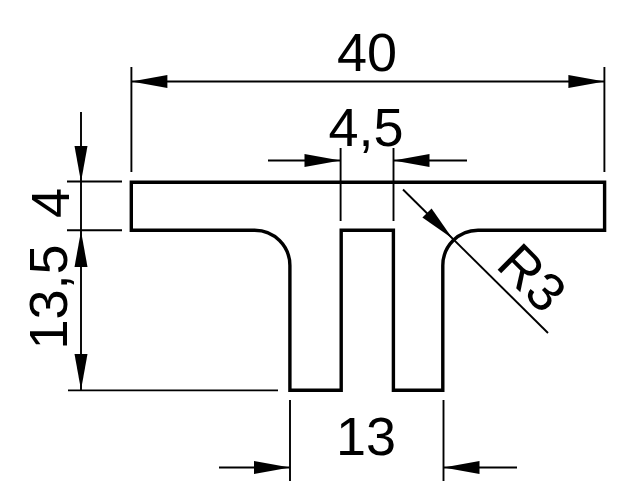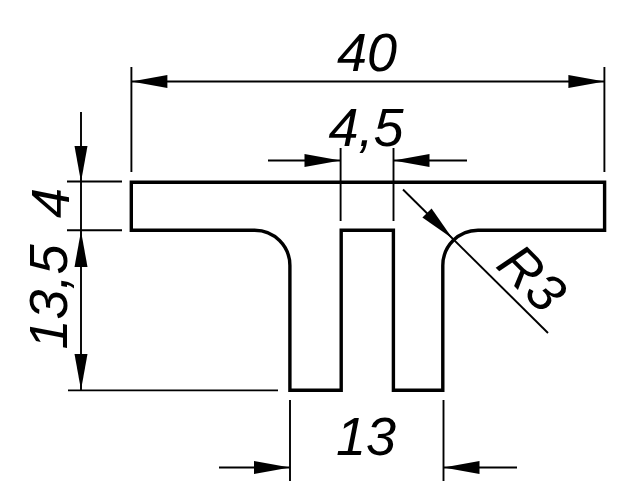--- a/index.html
+++ b/index.html
@@ -6,21 +6,20 @@
     margin: 0;
     padding: 0;
     background: #ffffff;
   }
   .page {
     width: 626px;
     height: 489px;
     background: #ffffff;
     position: relative;
     overflow: hidden;
-    font-style: italic;
   }
   svg { display: block; }
   .thick {
     fill: none;
     stroke: #000000;
     stroke-width: 3.4;
     stroke-linejoin: miter;
   }
   .thin {
     fill: none;

